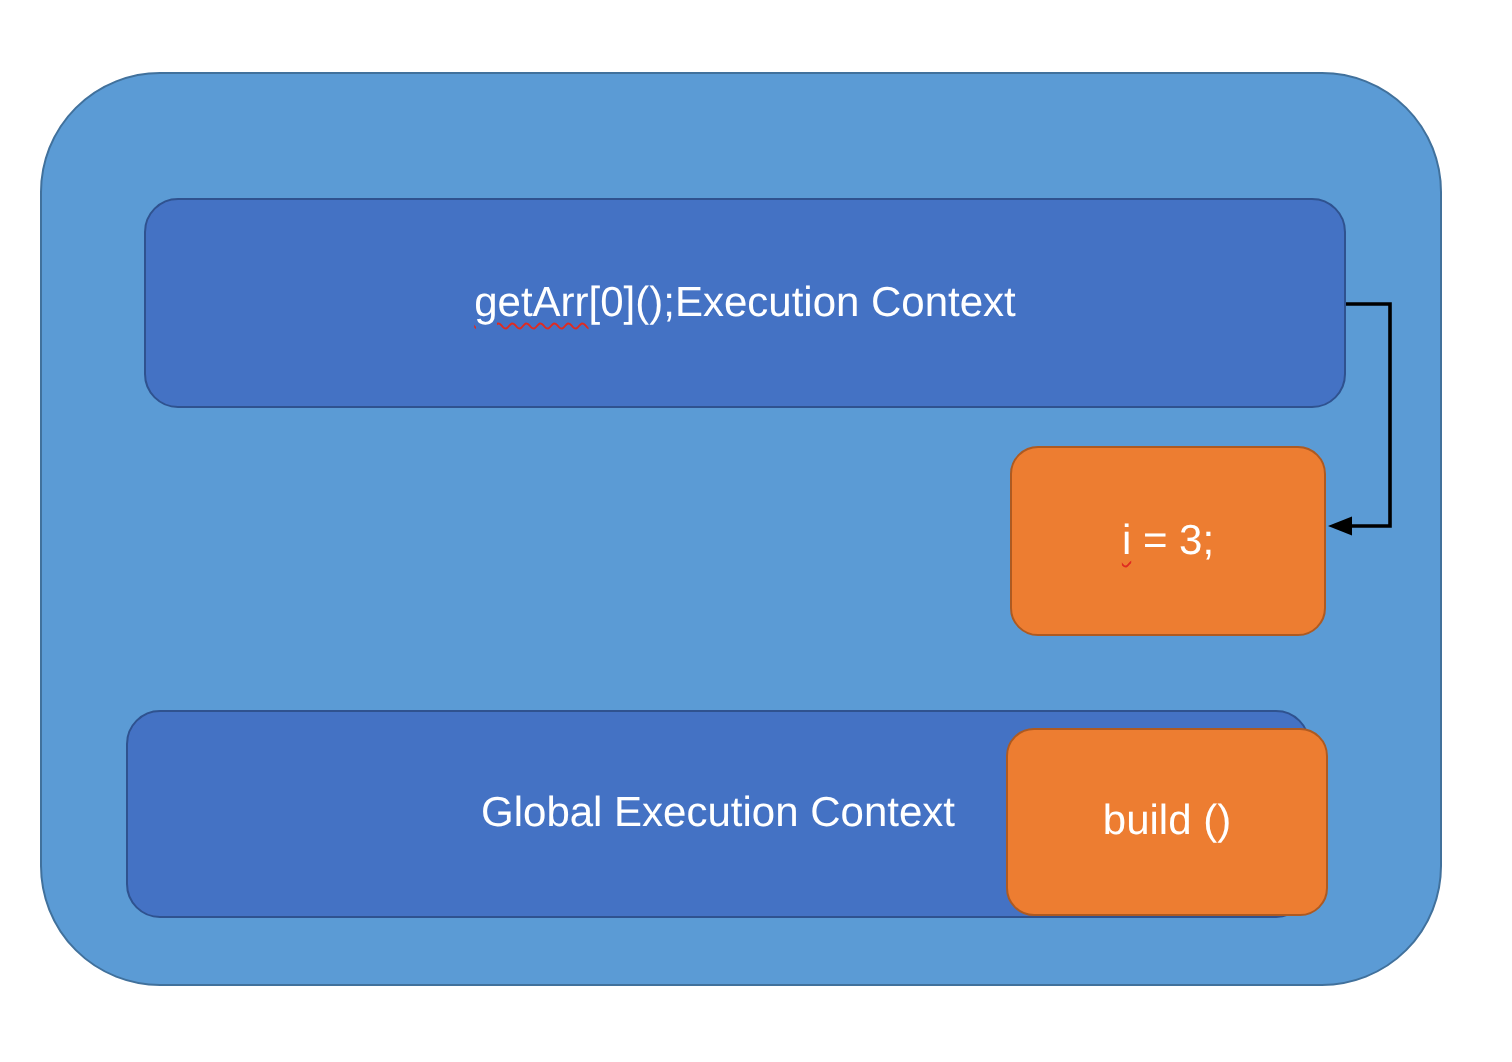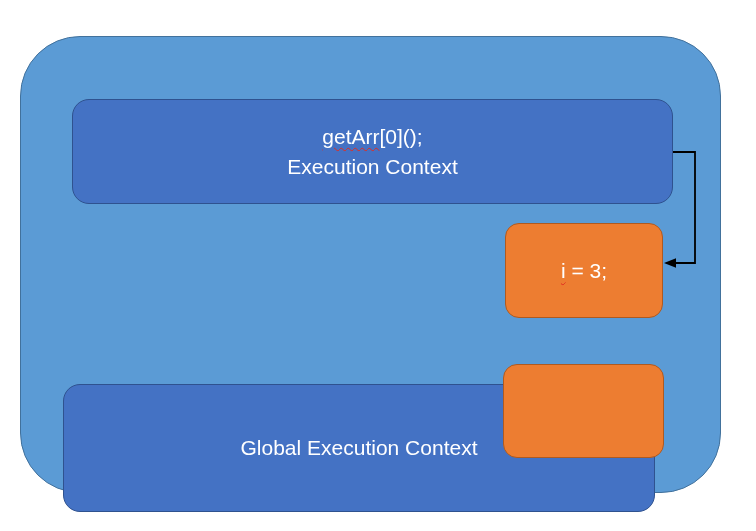--- a/index.html
+++ b/index.html
@@ -25,42 +25,42 @@
 
   .outer {
     position: absolute; left: 20px; top: 36px; width: 701px; height: 457px;
     background: var(--outer-fill);
     border: 1.5px solid var(--outer-border);
     border-radius: 60px;
   }
 
   .box {
     position: absolute;
-    display: flex; flex-direction: column;
+    display: flex; flex-direction: row;
     align-items: center; justify-content: center;
     color: var(--text);
     font-size: 21px; line-height: 30px;
     text-align: center;
     white-space: nowrap;
   }
   .box.blue {
     background: var(--inner-fill);
     border: 1.2px solid var(--inner-border);
     border-radius: 17px;
   }
   .box.orange {
     background: var(--orange-fill);
     border: 1.2px solid var(--orange-border);
     border-radius: 14px;
     justify-content: center;
   }
 
   .top-ctx      { left: 72px;  top: 99px;  width: 601px; height: 105px; }
   .mid-orange   { left: 505px; top: 223px; width: 158px; height: 95px; }
-  .bottom-ctx   { left: 63px;  top: 355px; width: 592px; height: 128px; margin-top: 29px; }
+  .bottom-ctx   { left: 63px;  top: 355px; width: 592px; height: 104px; }
   .bottom-orange{ left: 503px; top: 364px; width: 161px; height: 94px; }
 
   .squiggle {
     text-decoration-line: underline;
     text-decoration-style: wavy;
     text-decoration-color: var(--squiggle);
     text-decoration-thickness: 1px;
     text-underline-offset: 3px;
   }
 
@@ -79,20 +79,21 @@
   <div class="box blue top-ctx">
     <div class="line"><span class="squiggle">getArr</span><span>[0]();</span></div>
     <div class="line">Execution Context</div>
   </div>
 
   <div class="box blue bottom-ctx">
     <div class="line">Global Execution Context</div>
   </div>
 
   <div class="box orange bottom-orange">
+    <div class="line"><span>build ()</span></div>
   </div>
 
   <div class="box orange mid-orange">
     <div class="line"><span class="squiggle">i</span><span> = 3;</span></div>
   </div>
 
   <svg class="arrow-layer" viewBox="0 0 756 531">
     <polyline points="673,152 695,152 695,263 668,263" fill="none" stroke="var(--arrow)" stroke-width="1.8"></polyline>
     <polygon points="664,263 676,258.2 676,267.8" fill="var(--arrow)"></polygon>
   </svg>

